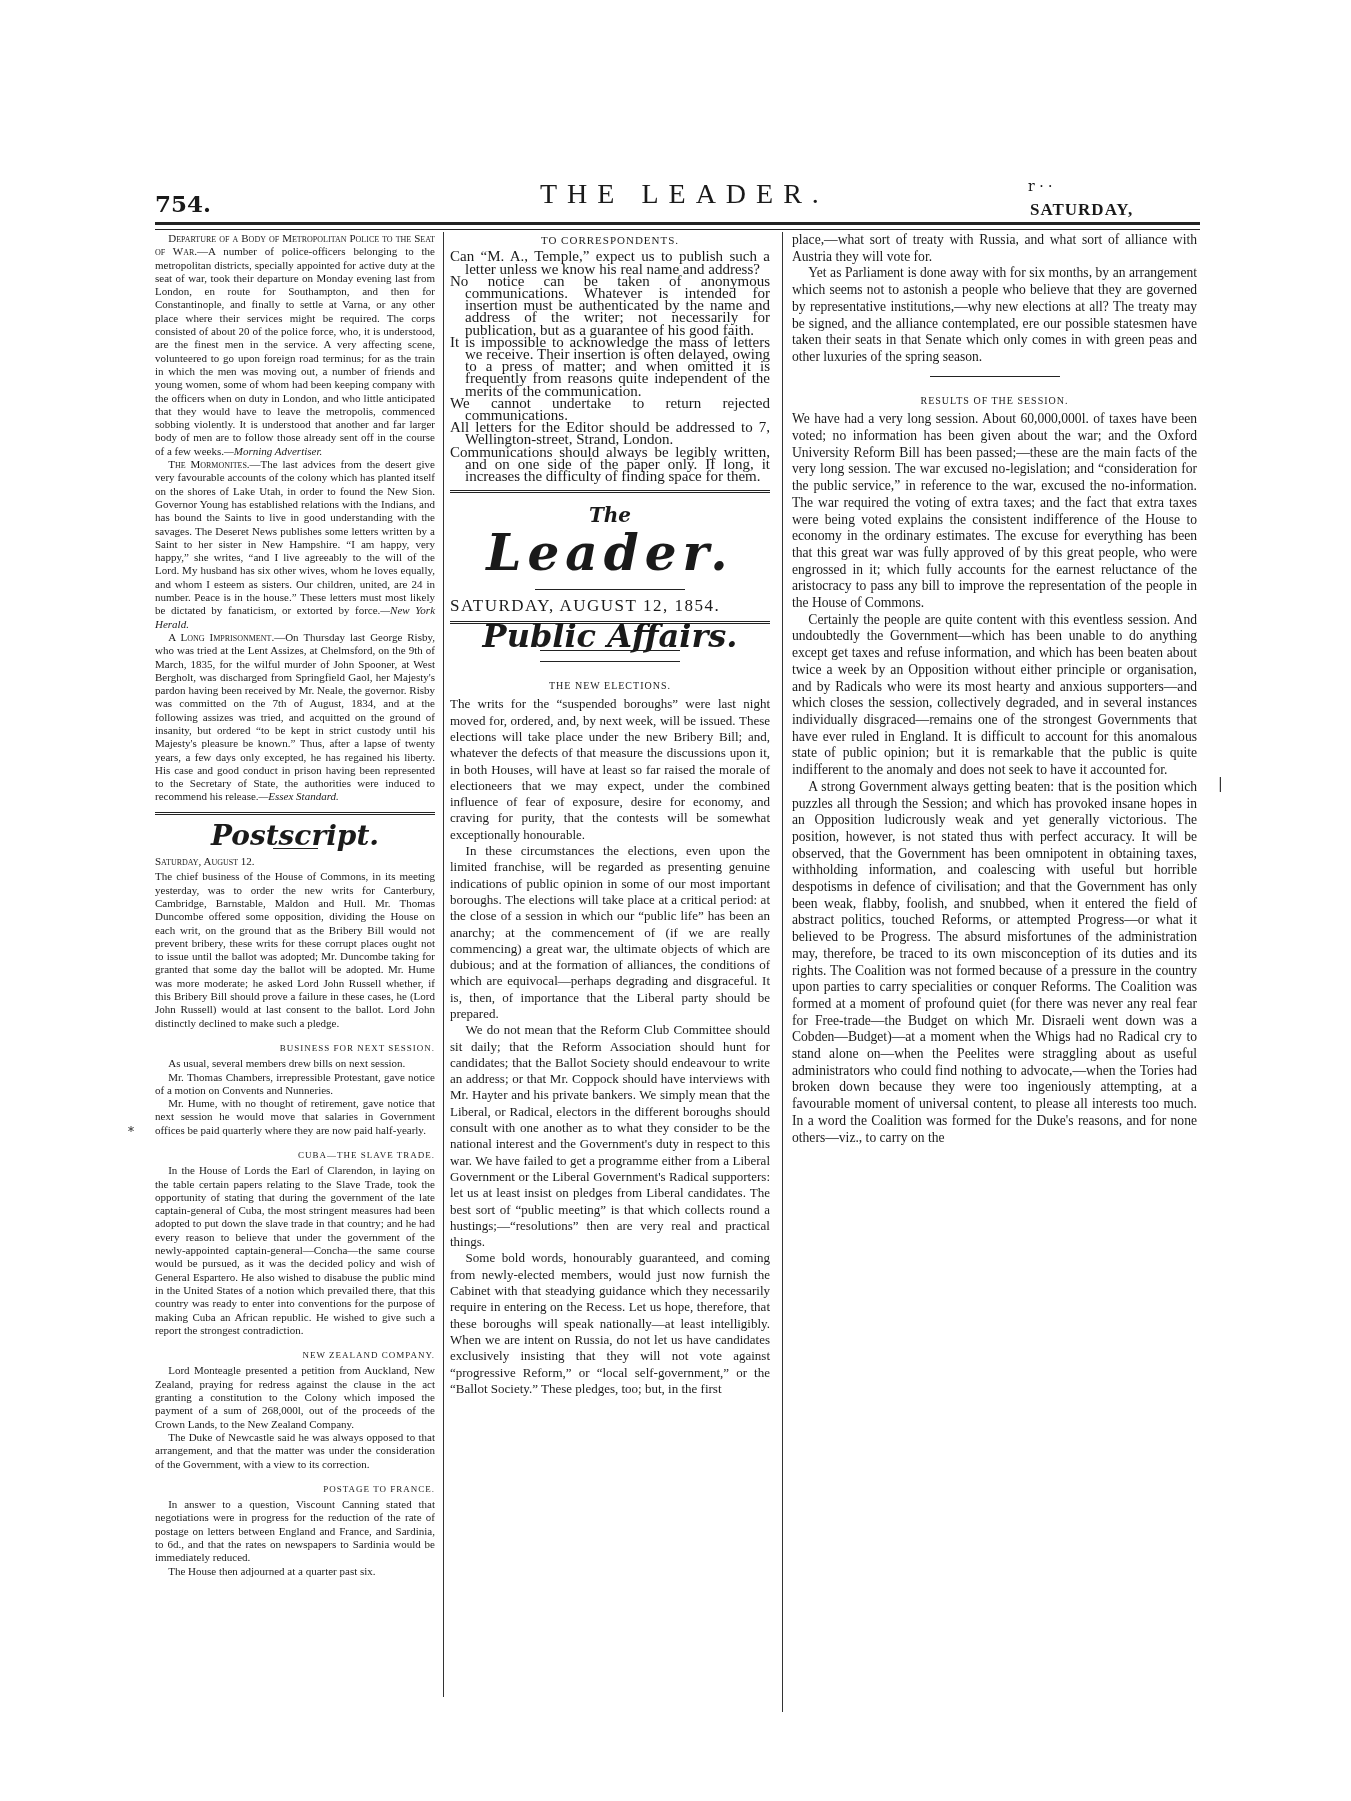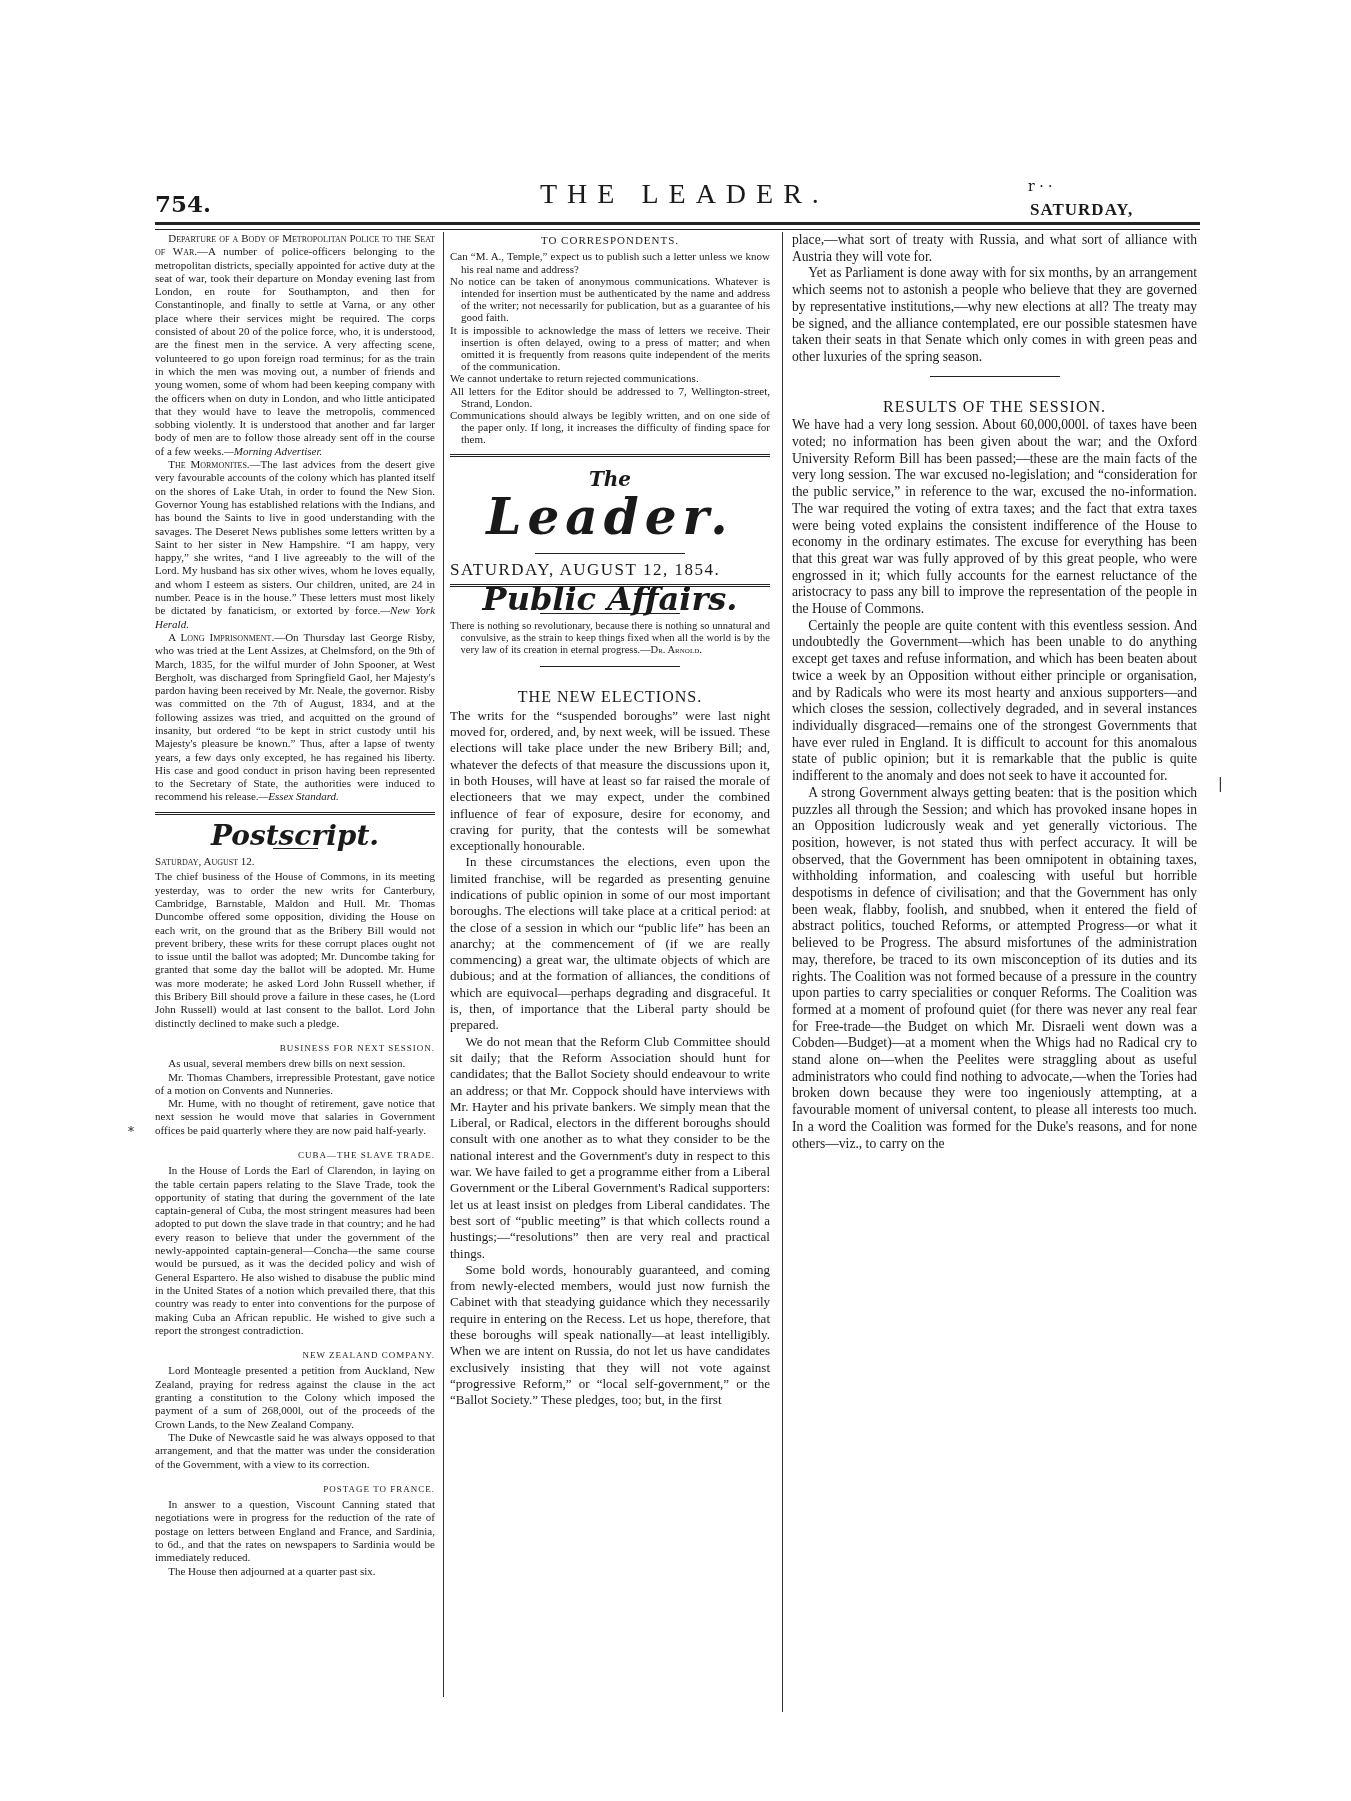--- a/index.html
+++ b/index.html
@@ -15,30 +15,30 @@
   .col3 { left:792px; width:405px; font-size:13.6px; line-height:16.7px; }
   .vline { position:absolute; top:232px; width:1px; background:#333; }
   p { margin:0; text-indent:1.2em; }
   p.noind { text-indent:0; }
   .sc { font-variant:small-caps; }
   .sub { text-align:right; font-size:9px; letter-spacing:1px; margin:12px 0 2px; text-indent:0; }
   .right { text-indent:0; }
   .gothic { text-align:center; font-family:"DejaVu Serif", serif; font-weight:bold; font-style:italic; text-indent:0; }
   .hr2 { border-top:3px double #222; margin:8px 0; }
   .short-hr { width:100px; margin:6px auto; border-top:1px solid #222; }
-  .corr { font-size:11px; line-height:12.2px; }
+  .corr { font-size:15px; line-height:12.2px; }
   .corr p { text-indent:-1em; padding-left:1em; }
   .logo { text-align:center; margin:14px 0 4px; }
   .logo-the { font-family:"DejaVu Serif", serif; font-size:20px; font-weight:bold; font-style:italic; }
   .logo-main { font-family:"DejaVu Serif", serif; font-size:50px; font-weight:bold; font-style:italic; letter-spacing:6px; line-height:60px; }
   .logo-date { font-size:17px; letter-spacing:1.5px; text-align:left; margin:8px 0 6px; }
   .pa-title { text-align:center; font-size:32px; font-weight:bold; font-style:italic; font-family:"DejaVu Serif", serif; margin:4px 0; }
   .motto { font-size:10.5px; line-height:12px; text-align:justify; }
   .motto p { text-indent:0; padding-left:1em; text-indent:-1em; }
-  .head { text-align:center; font-size:16px; letter-spacing:1px; margin:22px 0 2px; text-indent:0; }
+  .head { text-align:center; font-size:10px; letter-spacing:1px; margin:16px 0 2px; text-indent:0; }
   .mark { position:absolute; left:1218px; top:775px; font-size:14px; }
   .mark2 { position:absolute; left:128px; top:1125px; font-size:12px; }
 </style>
 </head>
 <body>
 
 <div class="page-num">754.</div>
 <div class="masthead">THE LEADER.</div>
 <div class="tick">r · ·</div>
 <div class="dayhead">SATURDAY,</div>
@@ -89,23 +89,20 @@
   <div class="hr2"></div>
   <div class="logo">
     <div class="logo-the">The</div>
     <div class="logo-main">Leader.</div>
     <div class="short-hr" style="width:150px;"></div>
   </div>
   <div class="logo-date">SATURDAY, AUGUST 12, 1854.</div>
   <div class="hr2" style="margin:4px 0;"></div>
   <div class="pa-title">Public Affairs.</div>
   <div class="short-hr" style="width:140px;"></div>
-  <div class="motto">
-    <p><span>There is nothing so revolutionary, because there is nothing so unnatural and convulsive, as the strain to keep things fixed when all the world is by the very law of its creation in eternal progress.</span><span class="sc">—Dr. Arnold.</span></p>
-  </div>
   <div class="short-hr" style="width:140px;margin-top:10px;"></div>
   <div class="head">THE NEW ELECTIONS.</div>
   <p class="noind">The writs for the “suspended boroughs” were last night moved for, ordered, and, by next week, will be issued. These elections will take place under the new Bribery Bill; and, whatever the defects of that measure the discussions upon it, in both Houses, will have at least so far raised the morale of electioneers that we may expect, under the combined influence of fear of exposure, desire for economy, and craving for purity, that the contests will be somewhat exceptionally honourable.</p>
   <p>In these circumstances the elections, even upon the limited franchise, will be regarded as presenting genuine indications of public opinion in some of our most important boroughs. The elections will take place at a critical period: at the close of a session in which our “public life” has been an anarchy; at the commencement of (if we are really commencing) a great war, the ultimate objects of which are dubious; and at the formation of alliances, the conditions of which are equivocal—perhaps degrading and disgraceful. It is, then, of importance that the Liberal party should be prepared.</p>
   <p>We do not mean that the Reform Club Committee should sit daily; that the Reform Association should hunt for candidates; that the Ballot Society should endeavour to write an address; or that Mr. Coppock should have interviews with Mr. Hayter and his private bankers. We simply mean that the Liberal, or Radical, electors in the different boroughs should consult with one another as to what they consider to be the national interest and the Government's duty in respect to this war. We have failed to get a programme either from a Liberal Government or the Liberal Government's Radical supporters: let us at least insist on pledges from Liberal candidates. The best sort of “public meeting” is that which collects round a hustings;—“resolutions” then are very real and practical things.</p>
   <p>Some bold words, honourably guaranteed, and coming from newly-elected members, would just now furnish the Cabinet with that steadying guidance which they necessarily require in entering on the Recess. Let us hope, therefore, that these boroughs will speak nationally—at least intelligibly. When we are intent on Russia, do not let us have candidates exclusively insisting that they will not vote against “progressive Reform,” or “local self-government,” or the “Ballot Society.” These pledges, too; but, in the first</p>
 </div>
 
 <div class="col col3">
   <p class="noind">place,—what sort of treaty with Russia, and what sort of alliance with Austria they will vote for.</p>

